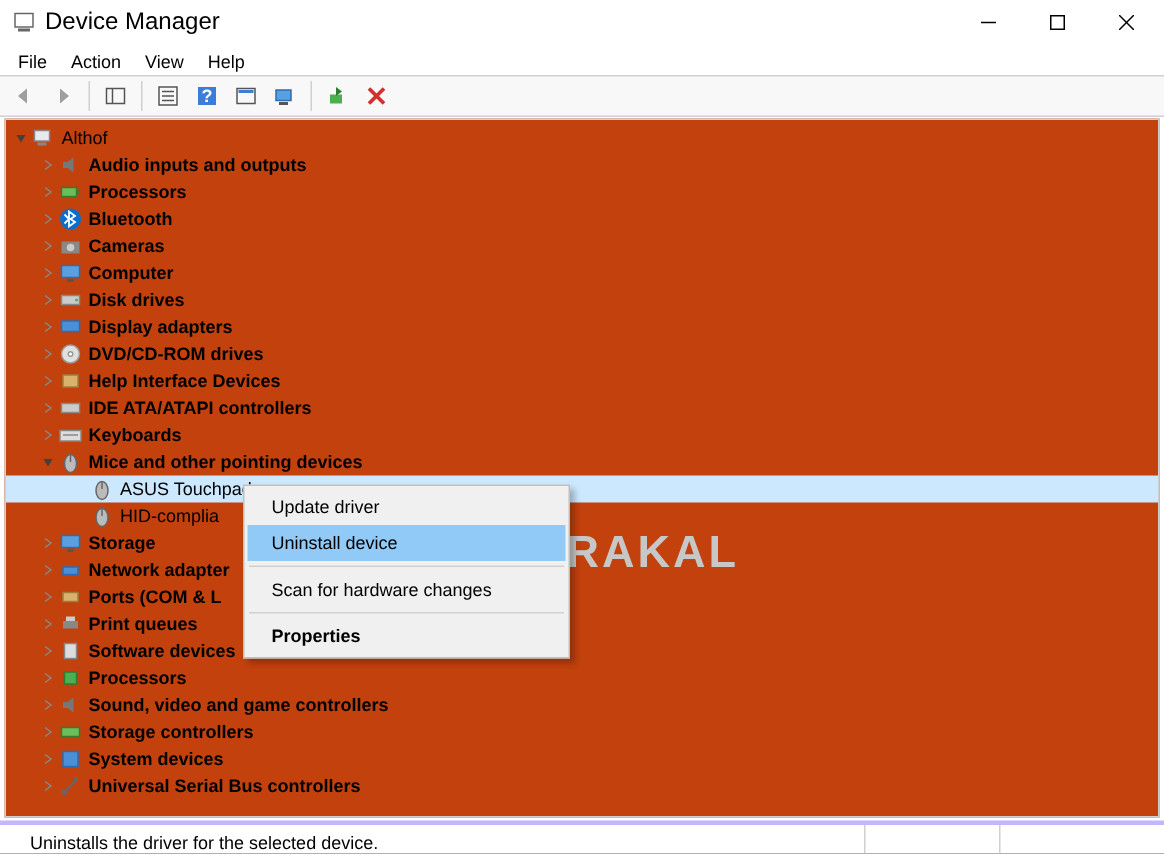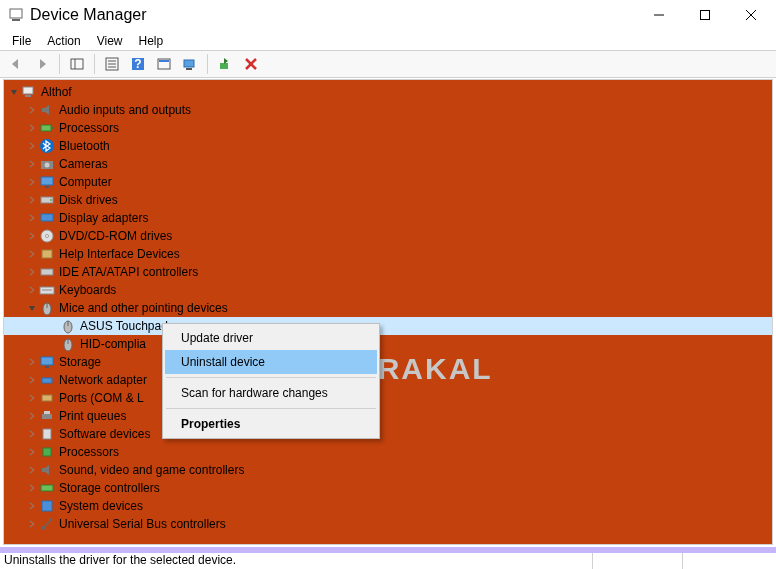--- a/index.html
+++ b/index.html
@@ -20,34 +20,34 @@
 .tool-sep { width: 1px; height: 20px; background: #d0d0d0; margin: 0 3px; }
 
 .tree-area { position: absolute; top: 79px; left: 3px; right: 3px; bottom: 24px; border: 1px solid #d0d0d0; overflow: hidden; background: #c2410c; }
 .tree { padding: 3px 0 0 0; }
 .tree-row { display: flex; align-items: center; height: 18px; white-space: nowrap; }
 .chev { width: 12px; height: 12px; display: flex; align-items: center; justify-content: center; margin-right: 1px; flex-shrink: 0; }
 .chev svg { width: 8px; height: 8px; }
 .dev-icon { width: 16px; height: 16px; margin-right: 4px; flex-shrink: 0; display: flex; align-items: center; justify-content: center; }
 .dev-label { font-size: 12px; }
 .lvl0 { padding-left: 4px; }
-.lvl1 { padding-left: 22px; }
+.lvl1 { padding-left: 22px; font-weight: bold; }
 .lvl2 { padding-left: 56px; }
 .selected { background: #cce8ff; }
 .selected .dev-label { color: #000; }
 
 .watermark { position: absolute; top: 272px; left: 328px; font-size: 30px; font-weight: 800; color: #c7c7c7; letter-spacing: 2px; pointer-events: none; }
 
 .ctx-menu { position: absolute; top: 323px; left: 162px; width: 218px; background: #f0f0f0; border: 1px solid #bfbfbf; box-shadow: 3px 3px 4px rgba(0,0,0,.25); padding: 2px; }
 .ctx-item { height: 24px; display: flex; align-items: center; padding: 0 16px; font-size: 12px; }
 .ctx-item.hover { background: #91c9f7; }
 .ctx-sep { height: 1px; background: #d0d0d0; margin: 3px 1px; }
 .ctx-item.bold { font-weight: 700; }
 
-.status-bar { position: absolute; bottom: 0; left: 0; right: 0; height: 22px; border-top: 6px solid #c4b5fd; display: flex; align-items: flex-start; padding: 0 4px; font-size: 12px; }
+.status-bar { position: absolute; bottom: 0; left: 0; right: 0; height: 22px; border-top: 3px solid #c4b5fd; display: flex; align-items: flex-end; padding: 0 20px; font-size: 12px; }
 .status-text { flex: 1; }
 .status-cell { width: 90px; height: 100%; border-left: 1px solid #d0d0d0; }
 
 
 .ico { width: 16px; height: 16px; }
 </style>
 </head>
 <body>
 
 <div class="title-bar">

